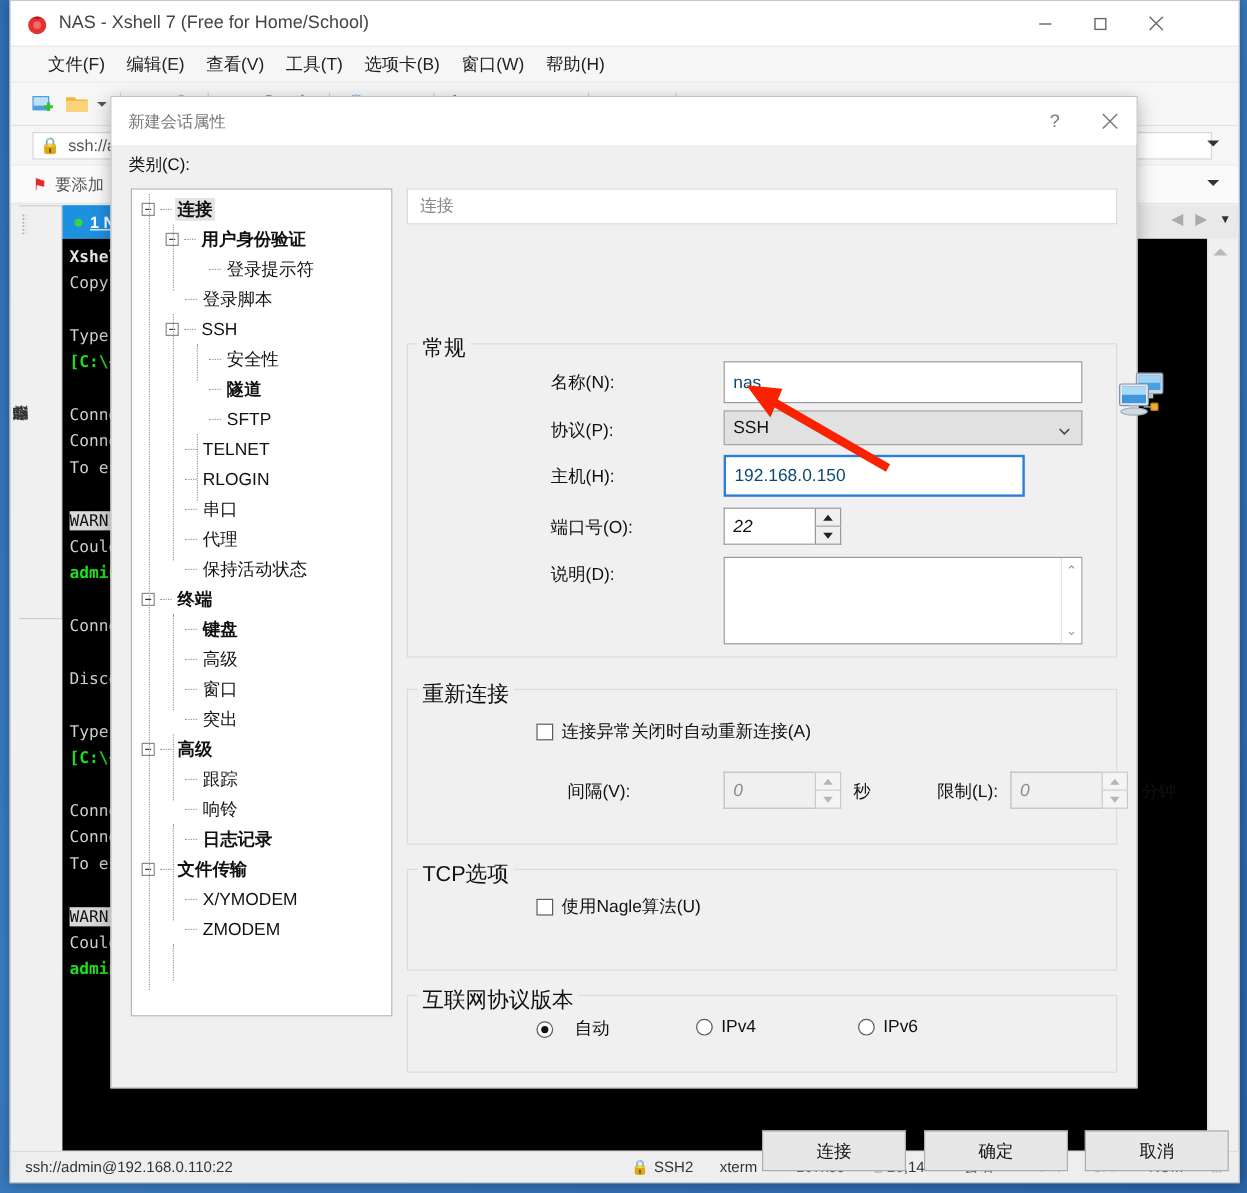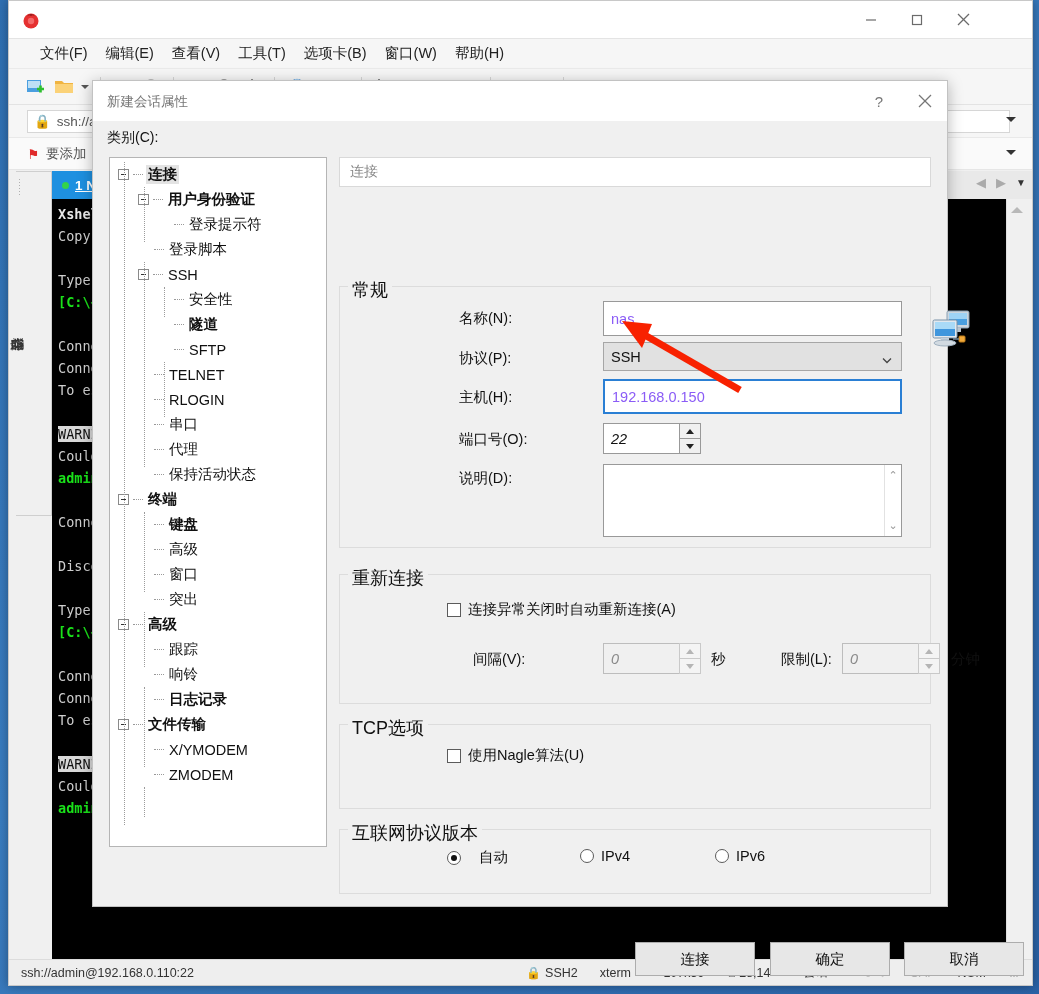--- a/index.html
+++ b/index.html
@@ -239,21 +239,21 @@
   #gb-general  { left: 246px; top: 205px; right: 16px; height: 262px; }
   #gb-reconn   { left: 246px; top: 493px; right: 16px; height: 130px; }
   #gb-tcp      { left: 246px; top: 643px; right: 16px; height: 85px; }
   #gb-ipver    { left: 246px; top: 748px; right: 16px; height: 65px; }
 
   .flabel {
     position:absolute; font-size: 14.5px; color:#111; white-space:nowrap;
   }
   .tinput {
     position:absolute; background:#fff; border:1px solid #999;
-    font-size: 14.5px; color:#8b5cf6; display:flex; align-items:center;
+    font-size: 14.5px; color:#0c4a6e; display:flex; align-items:center;
     padding-left: 7px;
   }
   .tinput.focused { border:2px solid #2a7fd4; }
   .tcombo {
     position:absolute; background:#e1e1e1; border:1px solid #a6a6a6;
     font-size: 14.5px; color:#111; display:flex; align-items:center;
     padding-left: 7px;
   }
   .combo-caret {
     position:absolute; right: 10px; top: 50%; transform: translateY(-50%);
@@ -340,20 +340,21 @@
 <div id="app-window">
 
   <div id="titlebar">
     <div id="title-icon">
       <svg width="20" height="20" viewBox="0 0 20 20">
         <circle cx="10" cy="11" r="7.5" fill="#e53030"></circle>
         <path d="M5 7 Q10 1 15 7 Q12 4 10 6 Q8 4 5 7Z" fill="#8d1b1b"></path>
         <circle cx="10" cy="11" r="3.2" fill="#f46a6a"></circle>
       </svg>
     </div>
+    <div id="title-text">NAS - Xshell 7 (Free for Home/School)</div>
     <div class="winbtn" id="btn-min">
       <svg width="12" height="12" viewBox="0 0 12 12">
           <line x1="1" y1="6" x2="11" y2="6" stroke="#6b6b6b" stroke-width="1.2"></line>
         </svg>
     </div>
     <div class="winbtn" id="btn-max">
       <svg width="12" height="12" viewBox="0 0 12 12">
           <rect x="1.5" y="1.5" width="9" height="9" fill="none" stroke="#6b6b6b" stroke-width="1.2"></rect>
         </svg>
     </div>
@@ -801,21 +802,21 @@
     <span class="combo-caret">
       <svg width="10" height="10" viewBox="0 0 10 10">
           <path d="M1 3l4 4 4-4" fill="none" stroke="#444" stroke-width="1.3"></path>
         </svg>
     </span>
   </div>
 
   <div class="flabel" style="left:366px; top:307px;">
     <span>主机(H):</span>
   </div>
-  <div class="tinput focused" style="left:510px; top:298px; width:299px; height:35px;">
+  <div class="tinput focused" style="left:510px; top:298px; width:251px; height:35px;">
     <span>192.168.0.150</span>
   </div>
 
   <div class="flabel" style="left:366px; top:349px;">
     <span>端口号(O):</span>
   </div>
   <div class="spin-wrap" style="left:510px; top:342px; width:98px; height:31px;">
     <div class="spin-field" style="width:76px;">
       <span>22</span>
     </div>

